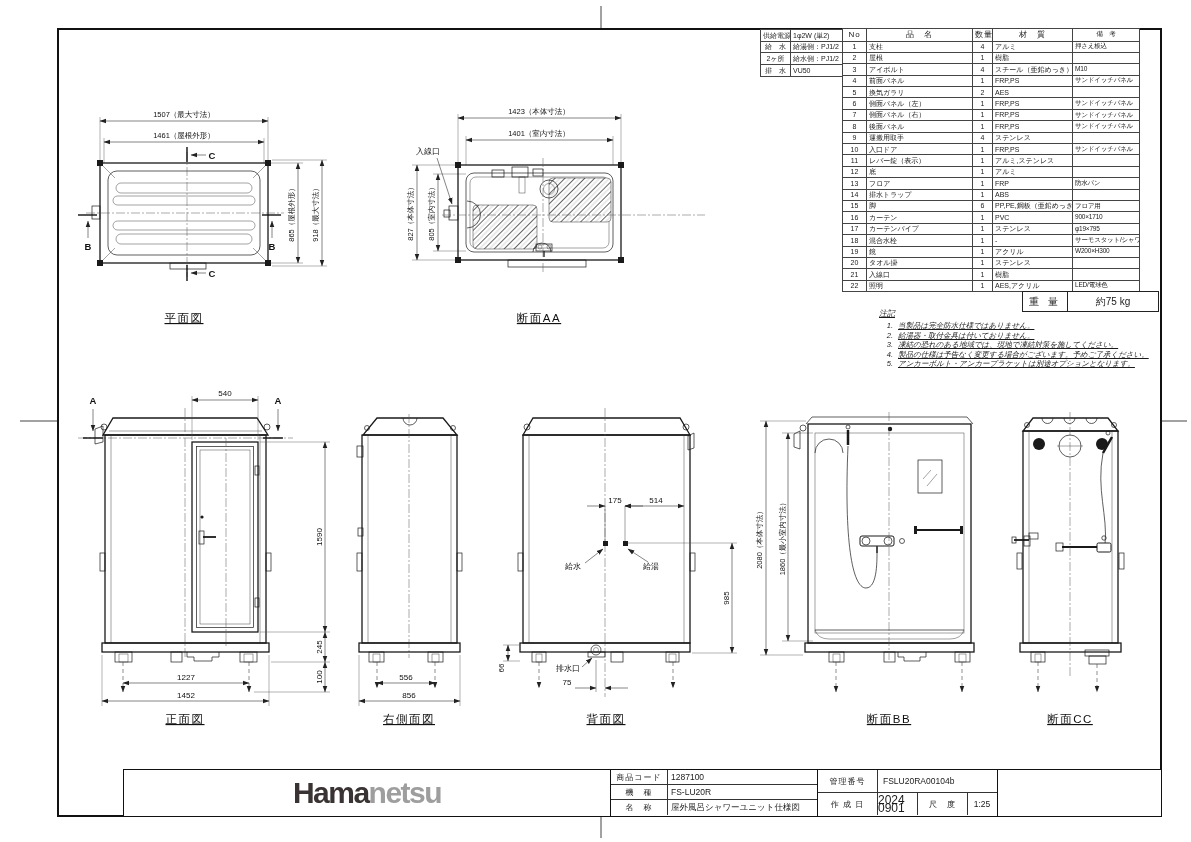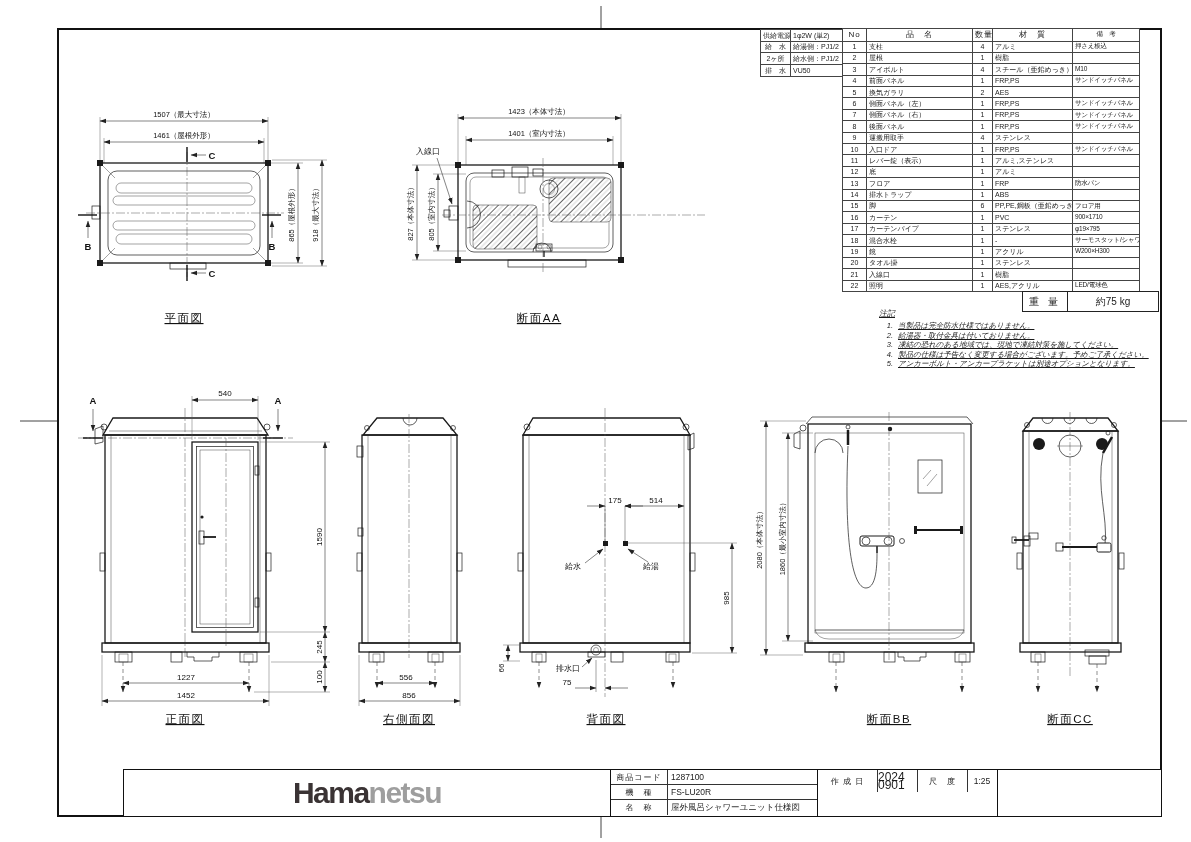--- a/index.html
+++ b/index.html
@@ -685,20 +685,24 @@
     </div>
     <div class="tb-left">
       <div class="cell-lab">商品コード</div>
       <div>1287100</div>
       <div class="cell-lab">機　種</div>
       <div>FS-LU20R</div>
       <div class="cell-lab">名　称</div>
       <div>屋外風呂シャワーユニット仕様図</div>
     </div>
     <div class="tb-mid">
+      <div class="row1">
+        <div class="mlab">管理番号</div>
+        <div class="mval">FSLU20RA00104b</div>
+      </div>
       <div class="row2">
         <div class="mlab">作 成 日</div>
         <div class="dcell">
             <span>2024</span>
             <span>0901</span>
           </div>
         <div class="slab">尺　度</div>
         <div class="sval">1:25</div>
       </div>
     </div>

